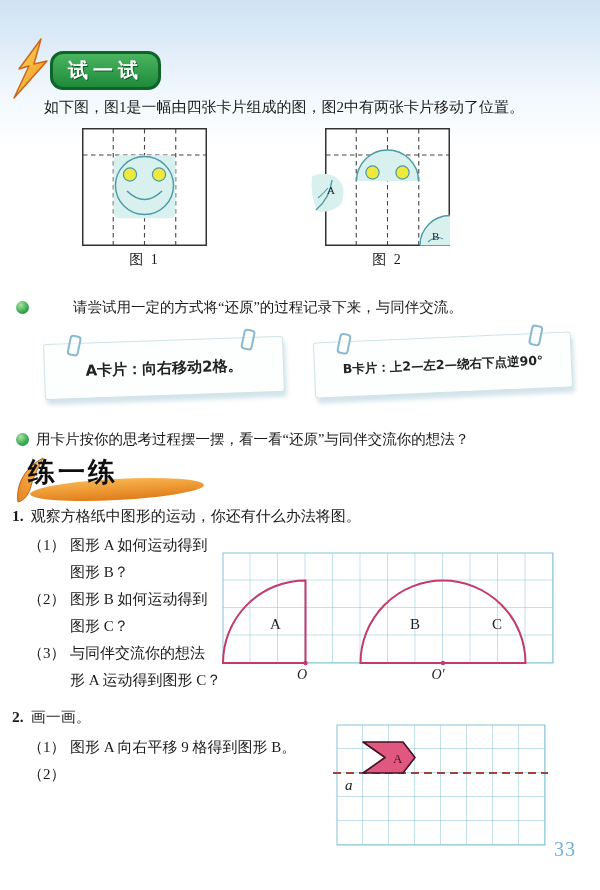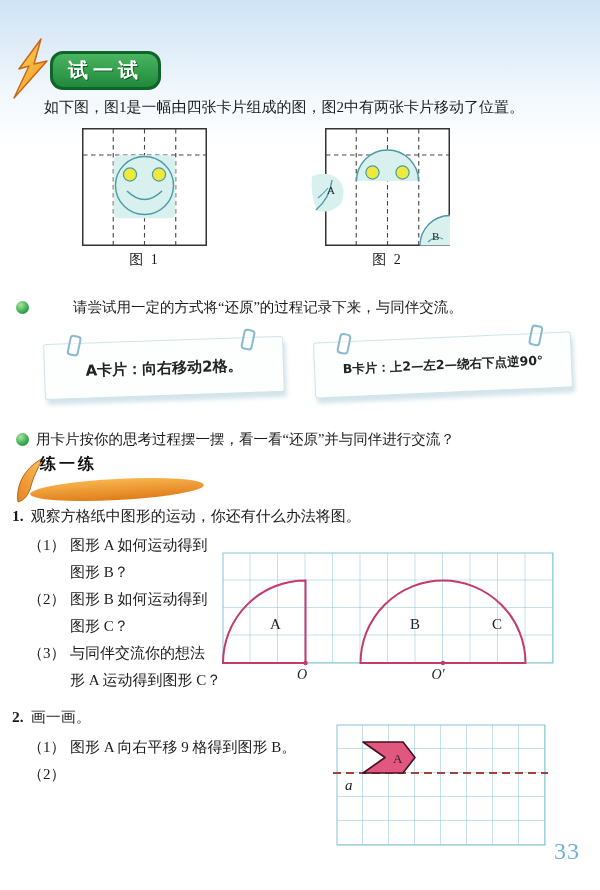--- a/index.html
+++ b/index.html
@@ -39,34 +39,34 @@
         font-family:"DejaVu Sans",sans-serif; font-weight:bold; color:#222;}
   .note1 .txt{font-size:15px;} .note2 .txt{font-size:12.5px;}
   .clip{position:absolute; top:-9px; width:8px; height:17px; border:2.5px solid #8ab9d0;
         border-radius:4px; background:rgba(255,255,255,.55); transform:rotate(14deg);}
   .clip-l{left:24px;} .clip-r{right:28px;}
   
   .practice-badge{position:absolute; left:12px; top:454px; width:240px; height:52px;}
   .feather{position:absolute; left:0; top:2px;}
   .swoosh{position:absolute; left:18px; top:25px; width:174px; height:21px;
           background:linear-gradient(180deg,#f8b44e,#e07d1a); border-radius:50%; transform:rotate(-3deg);}
-  .ptitle{position:absolute; left:28px; top:0; font-size:16px; font-weight:bold;
+  .ptitle{position:absolute; left:16px; top:0; font-size:27px; font-weight:bold;
           font-family:"DejaVu Sans",sans-serif; letter-spacing:3px; color:#0e0e0e; z-index:2;}
   
   .stem{position:absolute; left:12px; display:flex; font-size:15px;}
   .stem b{margin-right:7px; font-size:15.5px;}
   .q1stem{top:507px;} .q2stem{top:708px;}
   .sub{position:absolute; left:28px; display:grid; grid-template-columns:42px 1fr;
        font-size:15px; line-height:27px;}
   .q1s{width:225px;} .q2s{width:320px;}
   .sub1{top:532px;} .sub2{top:586px;} .sub3{top:640px;}
   .sub4{top:734px;} .sub5{top:761px;}
   .gridsvg{position:absolute; overflow:visible;}
   .g1{left:222px; top:552px;} .g2{left:336px; top:724px;}
-  .pageno{position:absolute; left:554px; top:838px; font-size:24px; color:#6fb0d8; letter-spacing:1px;}
+  .pageno{position:absolute; left:554px; top:838px; font-size:20px; color:#6fb0d8; letter-spacing:1px;}
 </style>
 </head>
 <body>
 
 <div id="page">
 
   <div class="try-badge">
     <svg class="bolt" width="42" height="64" viewBox="0 0 42 64">
       <defs>
         <linearGradient id="boltg" x1="0" y1="0" x2="1" y2="1">
@@ -138,21 +138,21 @@
     <div class="txt">A卡片：向右移动2格。</div>
   </div>
   <div class="note note2">
     <span class="clip clip-l"></span>
     <span class="clip clip-r"></span>
     <div class="txt">B卡片：上2—左2—绕右下点逆90°</div>
   </div>
 
   <div class="bullet b3">
     <span class="dot"></span>
-    <span>用卡片按你的思考过程摆一摆，看一看“还原”并与同伴进行交流？</span>
+    <span>用卡片按你的思考过程摆一摆，看一看“还原”与同伴交流你的想法？</span>
   </div>
 
   <div class="practice-badge">
     <svg class="feather" width="38" height="48" viewBox="0 0 38 48">
       <defs>
         <linearGradient id="fg" x1="0" y1="1" x2="1" y2="0">
           <stop offset="0" stop-color="#e9821f"></stop>
             <stop offset="1" stop-color="#fbc25e"></stop>
         </linearGradient>
       </defs>

